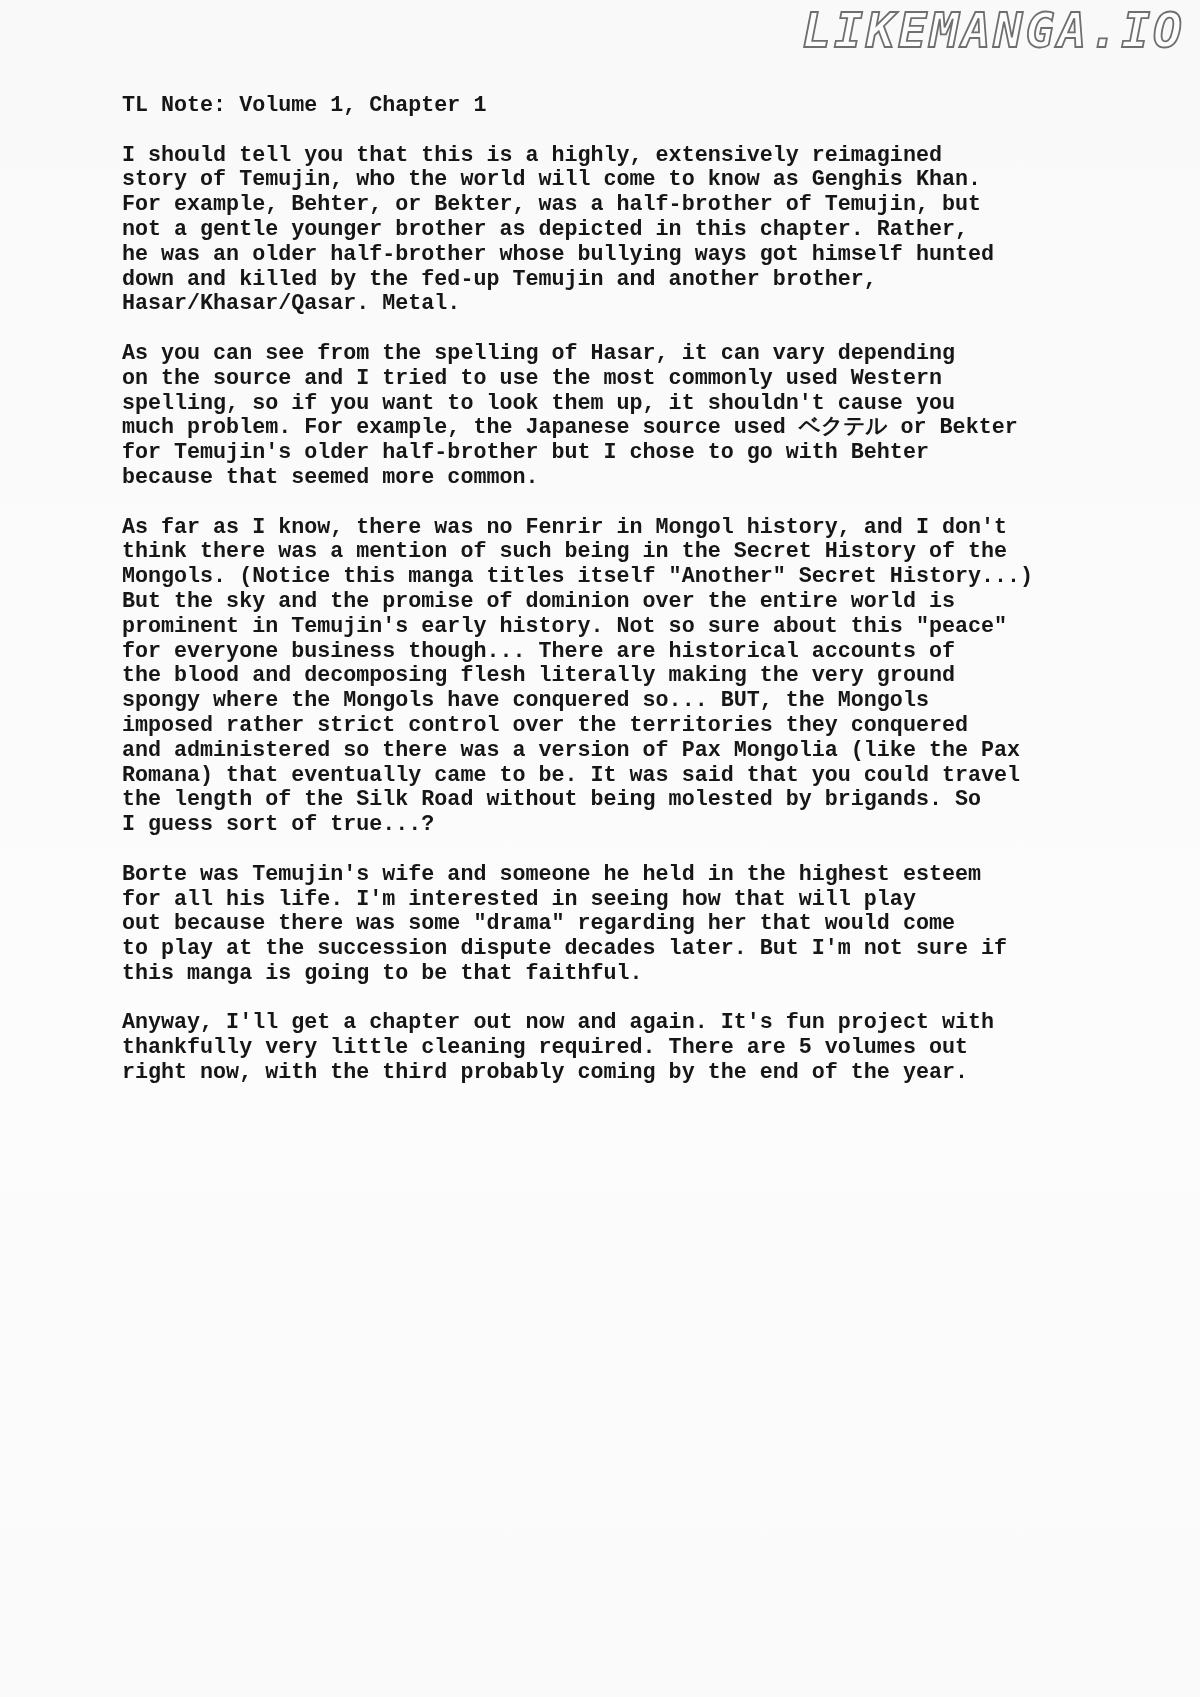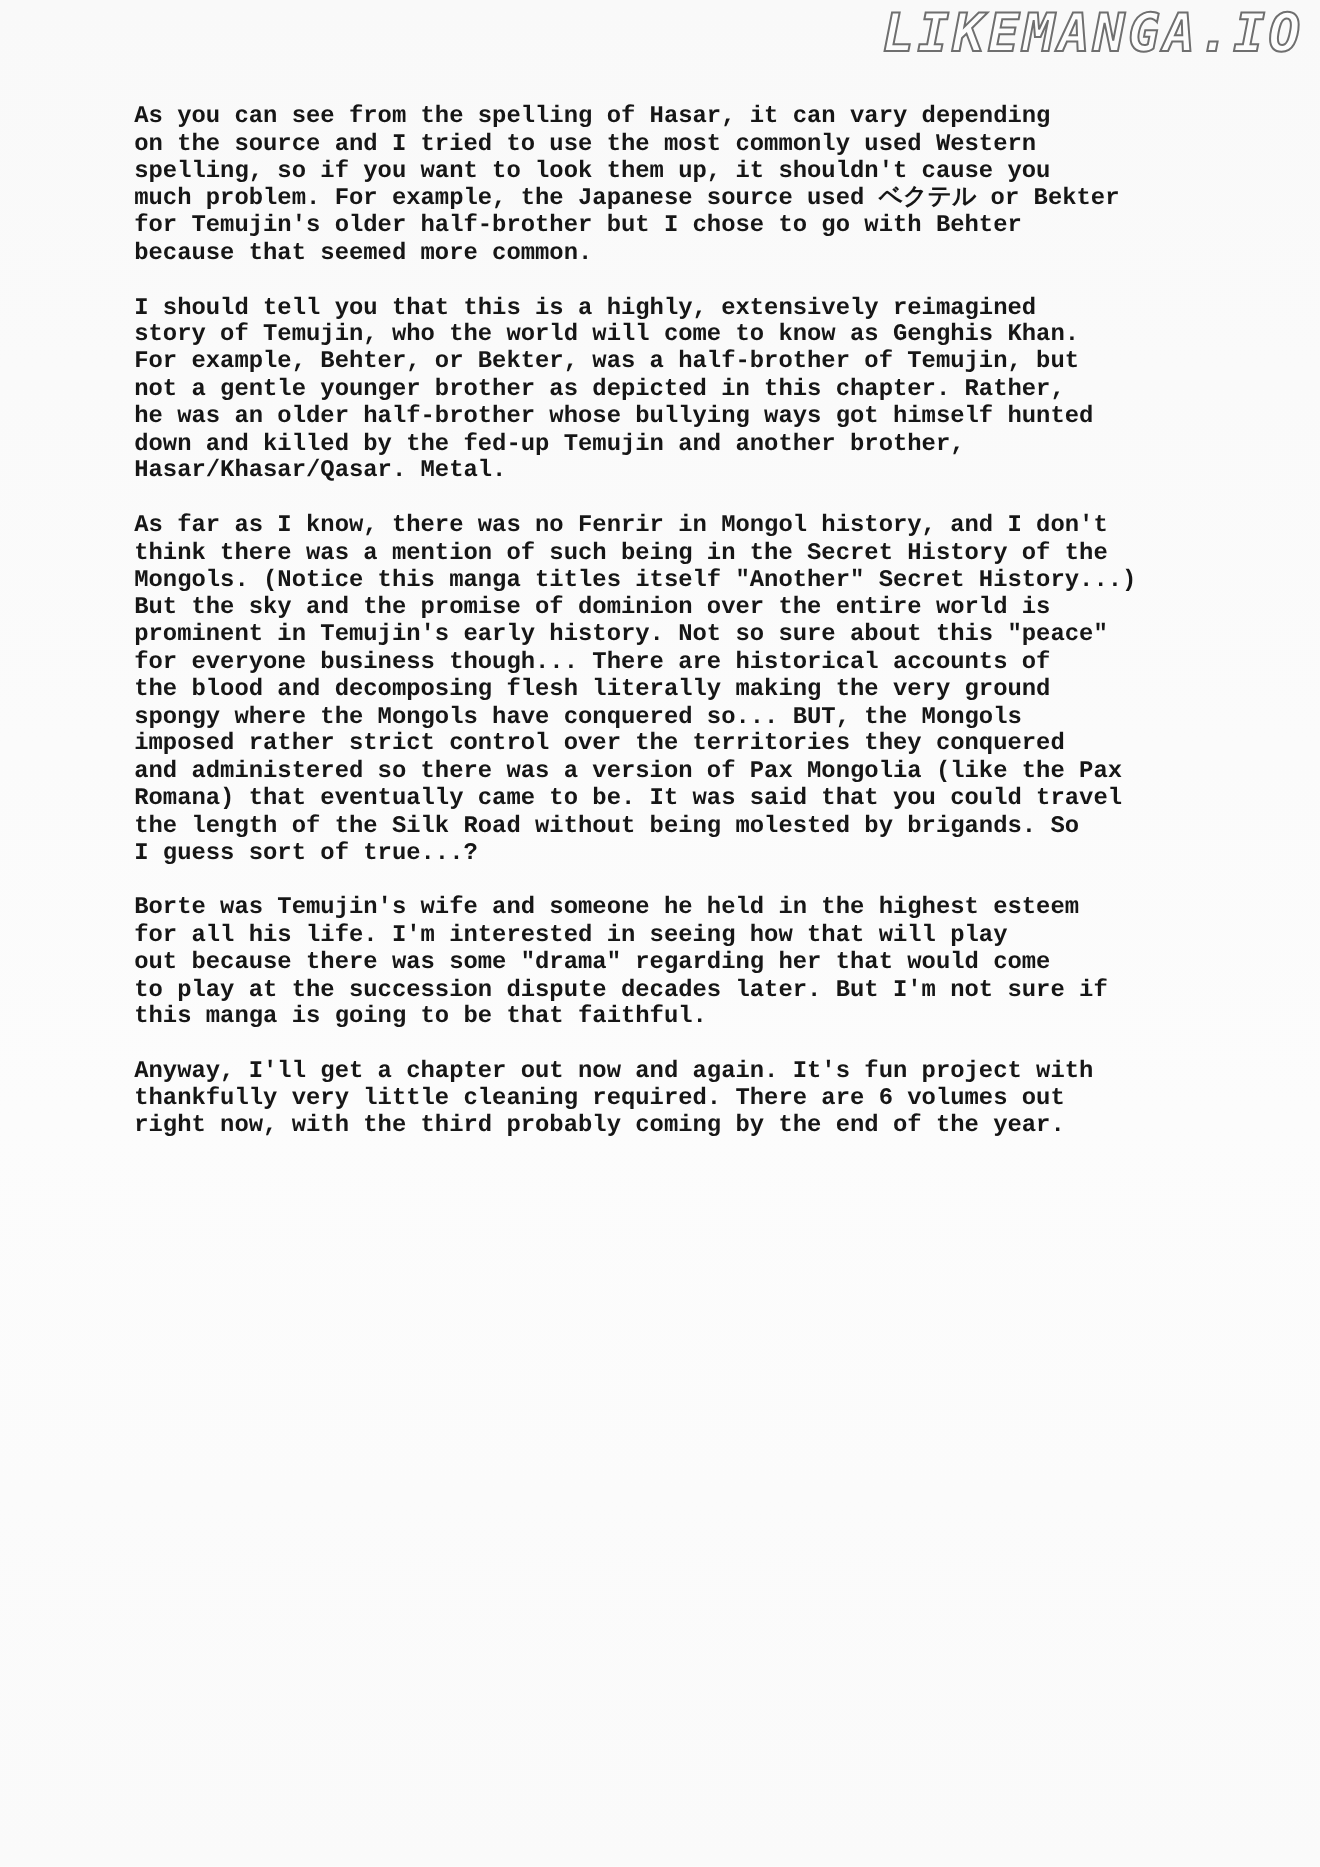--- a/index.html
+++ b/index.html
@@ -42,47 +42,48 @@
     white-space: pre;
     margin: 0 0 24.8px 0;
   }
 </style>
 </head>
 <body>
 
 <div class="watermark">LIKEMANGA.IO</div>
 
 <div class="content">
-  <div class="block">As you can see from the spelling of Hasar, it can vary depending
-on the source and I tried to use the most commonly used Western
-spelling, so if you want to look them up, it shouldn't cause you
-much problem. For example, the Japanese source used ベクテル or Bekter
-for Temujin's older half-brother but I chose to go with Behter
-because that seemed more common.</div>
+  <div class="block">TL Note: Volume 1, Chapter 1</div>
   <div class="block">I should tell you that this is a highly, extensively reimagined
 story of Temujin, who the world will come to know as Genghis Khan.
 For example, Behter, or Bekter, was a half-brother of Temujin, but
 not a gentle younger brother as depicted in this chapter. Rather,
 he was an older half-brother whose bullying ways got himself hunted
 down and killed by the fed-up Temujin and another brother,
 Hasar/Khasar/Qasar. Metal.</div>
+  <div class="block">As you can see from the spelling of Hasar, it can vary depending
+on the source and I tried to use the most commonly used Western
+spelling, so if you want to look them up, it shouldn't cause you
+much problem. For example, the Japanese source used ベクテル or Bekter
+for Temujin's older half-brother but I chose to go with Behter
+because that seemed more common.</div>
   <div class="block">As far as I know, there was no Fenrir in Mongol history, and I don't
 think there was a mention of such being in the Secret History of the
 Mongols. (Notice this manga titles itself "Another" Secret History...)
 But the sky and the promise of dominion over the entire world is
 prominent in Temujin's early history. Not so sure about this "peace"
 for everyone business though... There are historical accounts of
 the blood and decomposing flesh literally making the very ground
 spongy where the Mongols have conquered so... BUT, the Mongols
 imposed rather strict control over the territories they conquered
 and administered so there was a version of Pax Mongolia (like the Pax
 Romana) that eventually came to be. It was said that you could travel
 the length of the Silk Road without being molested by brigands. So
 I guess sort of true...?</div>
   <div class="block">Borte was Temujin's wife and someone he held in the highest esteem
 for all his life. I'm interested in seeing how that will play
 out because there was some "drama" regarding her that would come
 to play at the succession dispute decades later. But I'm not sure if
 this manga is going to be that faithful.</div>
   <div class="block">Anyway, I'll get a chapter out now and again. It's fun project with
-thankfully very little cleaning required. There are 6 volumes out
+thankfully very little cleaning required. There are 5 volumes out
 right now, with the third probably coming by the end of the year.</div>
 </div>
 
 </body></html>

